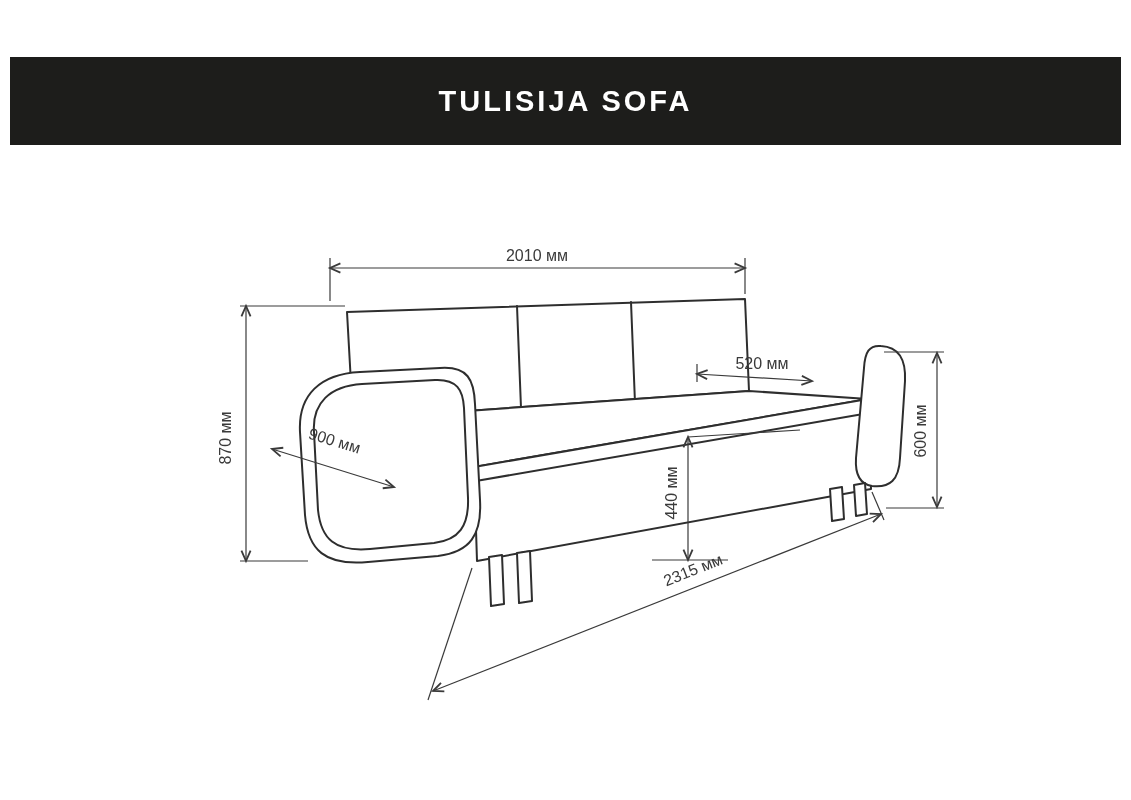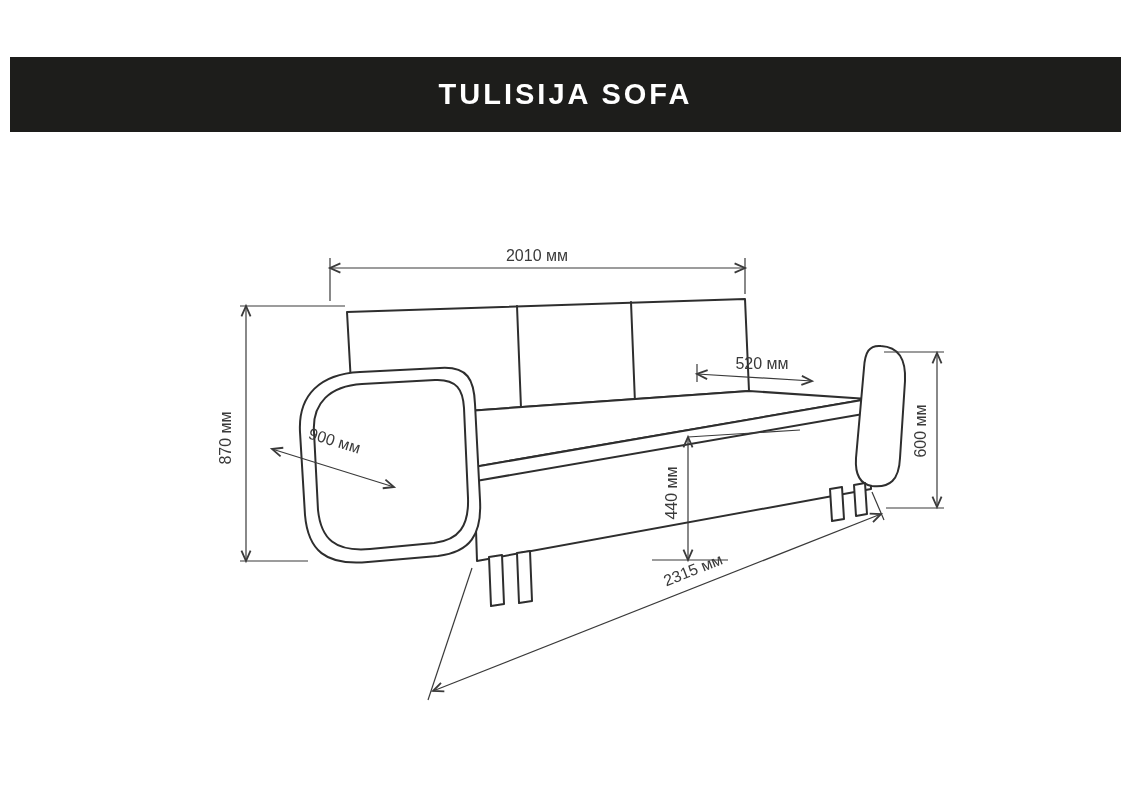--- a/index.html
+++ b/index.html
@@ -7,21 +7,21 @@
     --header-text:#ffffff;
     --line:#2e2e2e;
     --dim-line:#3a3a3a;
     --background:#ffffff;
   }
   *{margin:0;padding:0;box-sizing:border-box;}
   html,body{width:1131px;height:800px;background:var(--background);overflow:hidden;
     font-family:"Liberation Sans", sans-serif;}
   .page{position:relative;width:1131px;height:800px;background:var(--background);}
   .title-bar{
-    position:absolute;left:10px;right:10px;top:57px;height:75px;
+    position:absolute;left:10px;right:10px;top:57px;height:88px;
     background:var(--header-bg);
     display:flex;align-items:center;justify-content:center;
   }
   .title-bar .title{
     color:var(--header-text);
     font-size:29px;font-weight:bold;letter-spacing:3px;
     text-transform:uppercase;
   }
   svg.diagram{position:absolute;left:0;top:0;}
   svg .outline{stroke:var(--line);stroke-width:2;stroke-linejoin:round;stroke-linecap:round;}

